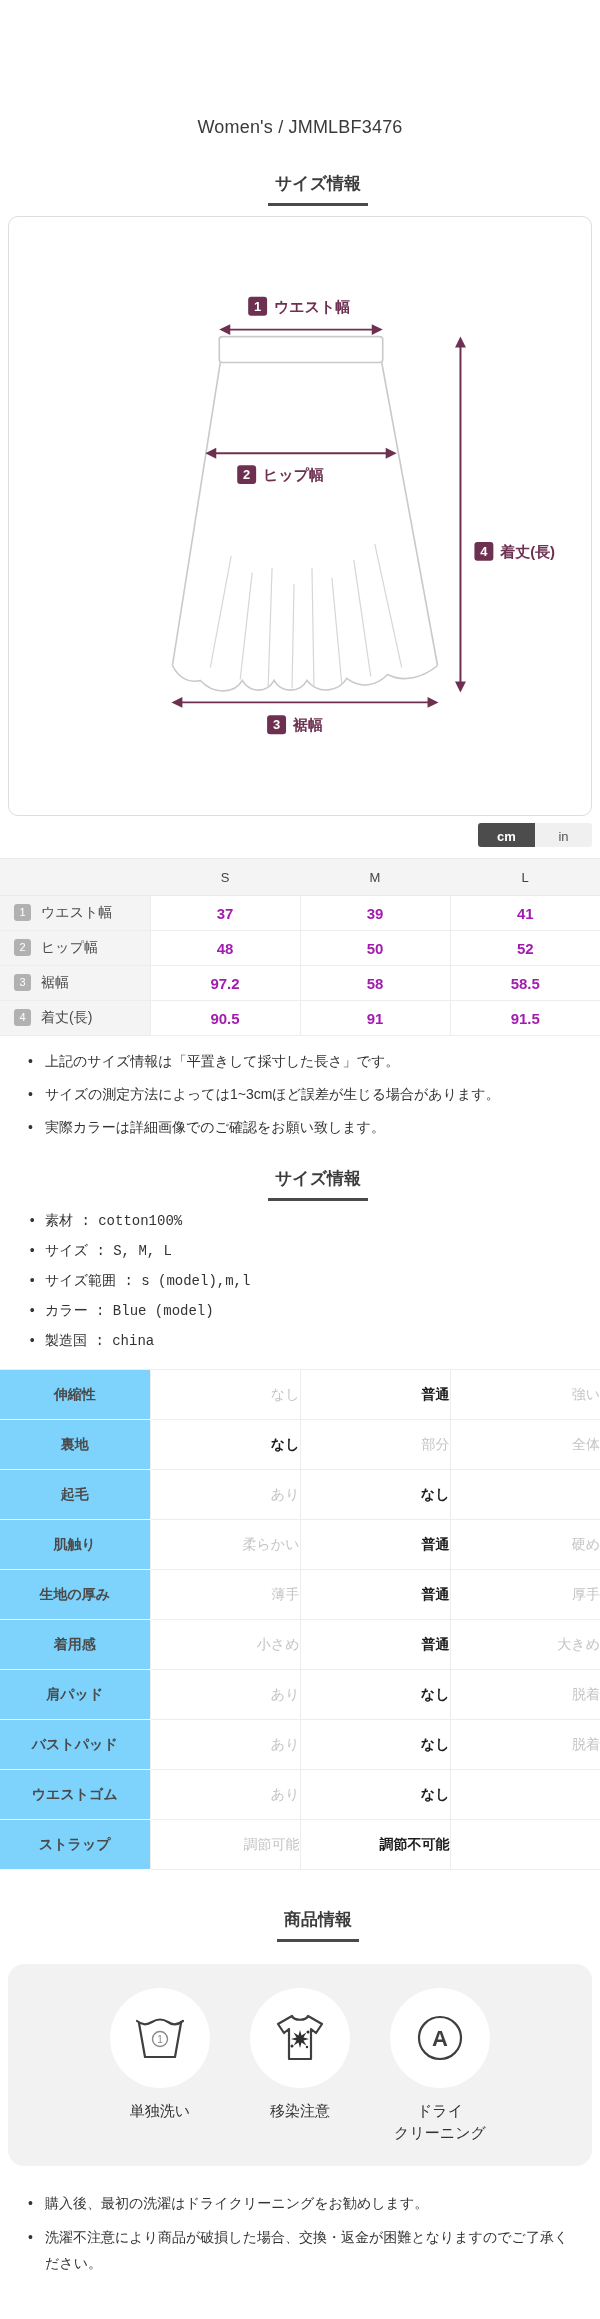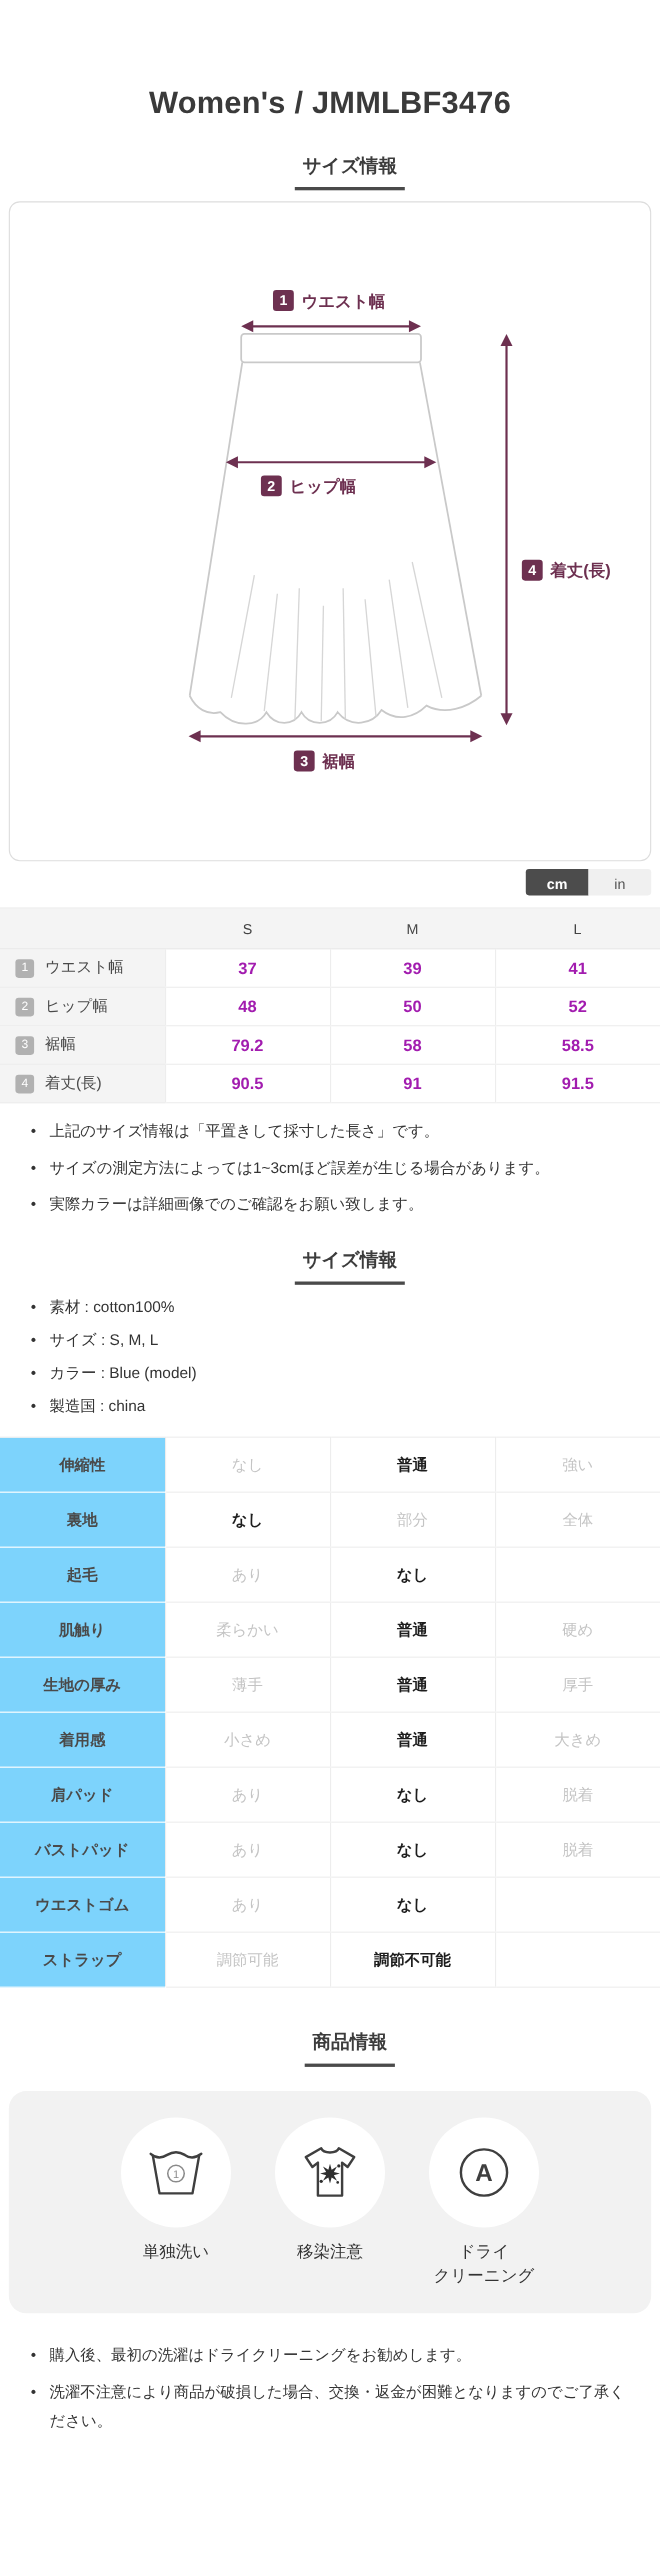--- a/index.html
+++ b/index.html
@@ -3,22 +3,22 @@
 <meta charset="utf-8">
 <style>
   :root{ --accent:#6d3050; }
   *{ margin:0; padding:0; box-sizing:border-box; }
   html,body{ background:#fff; }
   body{
     width:600px; height:2319px; overflow:hidden; position:relative;
     font-family:"Liberation Sans","DejaVu Sans",sans-serif; color:#333;
   }
   .page-title{
-    padding-top:79px; text-align:center; font-size:28px; color:#3a3a3a;
-    line-height:30px; font-weight:700; letter-spacing:.2px;
+    padding-top:112px; text-align:center; font-size:18px; color:#3a3a3a;
+    line-height:30px; font-weight:400; letter-spacing:.2px;
   }
   .sec-wrap{ text-align:center;padding-left:36px; }
   .sec-wrap.s1{ margin-top:32px; }
   .sec-wrap.s2{ margin-top:30px; }
   .sec-wrap.s3{ margin-top:40px; }
   .sec-head{
     display:inline-block; font-size:17px; font-weight:700; color:#3c3c3c;
     line-height:20px; padding:0 7px 9px 7px; border-bottom:3px solid #4a4a4a;
   }
   
@@ -58,40 +58,40 @@
     border-bottom:1px solid #ededed; border-left:1px solid #ededed;
   }
   .num-badge{
     display:inline-block; width:17px; height:17px; border-radius:3px;
     background:#b1b1b1; color:#fff; font-size:11px; line-height:17px;
     text-align:center; margin-right:10px; vertical-align:1px;
   }
   
   ul.note-list{ list-style:none; }
   ul.notes1{ margin:13px 20px 0 28px; }
-  ul.bullets{ margin:8px 20px 0 28px; }
+  ul.bullets{ margin:8px 20px 0 28px;font-family:Liberation Mono, monospace; }
   ul.notes2{ margin:24px 20px 0 28px; }
   .note-list li{
     position:relative; padding-left:17px; font-size:14px; line-height:24px;
     color:#333; margin-bottom:9px;
   }
   ul.bullets li{ margin-bottom:6px; }
   ul.notes2 li{ line-height:26px; margin-bottom:8px; }
   .note-list li::before{
     content:"•"; position:absolute; left:0; top:0; color:#333; font-size:14px;
   }
   
   .attr-table{ margin-top:16px; border-top:1px solid #ededed; border-bottom:1px solid #ededed; }
   .attr-table td{ height:50px; font-size:14px; }
   .attr-table td.attr-lbl{
     background:#7dd3fc; width:150px; text-align:center; color:#4a4a4a;
     font-weight:700; border-bottom:1px solid #fff;
   }
   .attr-table td.attr-opt{
-    width:150px; text-align:center; color:#c4c4c4;
+    width:150px; text-align:right; color:#c4c4c4;
     border-bottom:1px solid #ededed; border-left:1px solid #ededed;
   }
   .attr-table td.attr-opt.on{ color:#1d1d1d; font-weight:700; }
   
   .care-box{
     margin:22px 8px 0 8px; height:202px; background:#f2f2f2; border-radius:16px;
     display:flex; justify-content:center; gap:40px; padding-top:24px;
   }
   .care-item{ width:100px; text-align:center; }
   .care-circle{
@@ -204,21 +204,21 @@
         <td class="val-cell">41</td>
       </tr>
       <tr>
         <td class="lbl-cell"><span class="num-badge">2</span><span>ヒップ幅</span></td>
         <td class="val-cell">48</td>
         <td class="val-cell">50</td>
         <td class="val-cell">52</td>
       </tr>
       <tr>
         <td class="lbl-cell"><span class="num-badge">3</span><span>裾幅</span></td>
-        <td class="val-cell">79.2</td>
+        <td class="val-cell">97.2</td>
         <td class="val-cell">58</td>
         <td class="val-cell">58.5</td>
       </tr>
       <tr>
         <td class="lbl-cell"><span class="num-badge">4</span><span>着丈(長)</span></td>
         <td class="val-cell">90.5</td>
         <td class="val-cell">91</td>
         <td class="val-cell">91.5</td>
       </tr>
     </tbody>
@@ -230,20 +230,21 @@
   <li>実際カラーは詳細画像でのご確認をお願い致します。</li>
 </ul>
 
 <div class="sec-wrap s2">
   <span class="sec-head">サイズ情報</span>
 </div>
 
 <ul class="note-list bullets">
   <li>素材 : cotton100%</li>
   <li>サイズ : S, M, L</li>
+  <li>サイズ範囲 : s (model),m,l</li>
   <li>カラー : Blue (model)</li>
   <li>製造国 : china</li>
 </ul>
 
 <table class="attr-table">
   <tbody>
       <tr>
         <td class="attr-lbl">伸縮性</td>
         <td class="attr-opt">なし</td>
         <td class="attr-opt on">普通</td>

